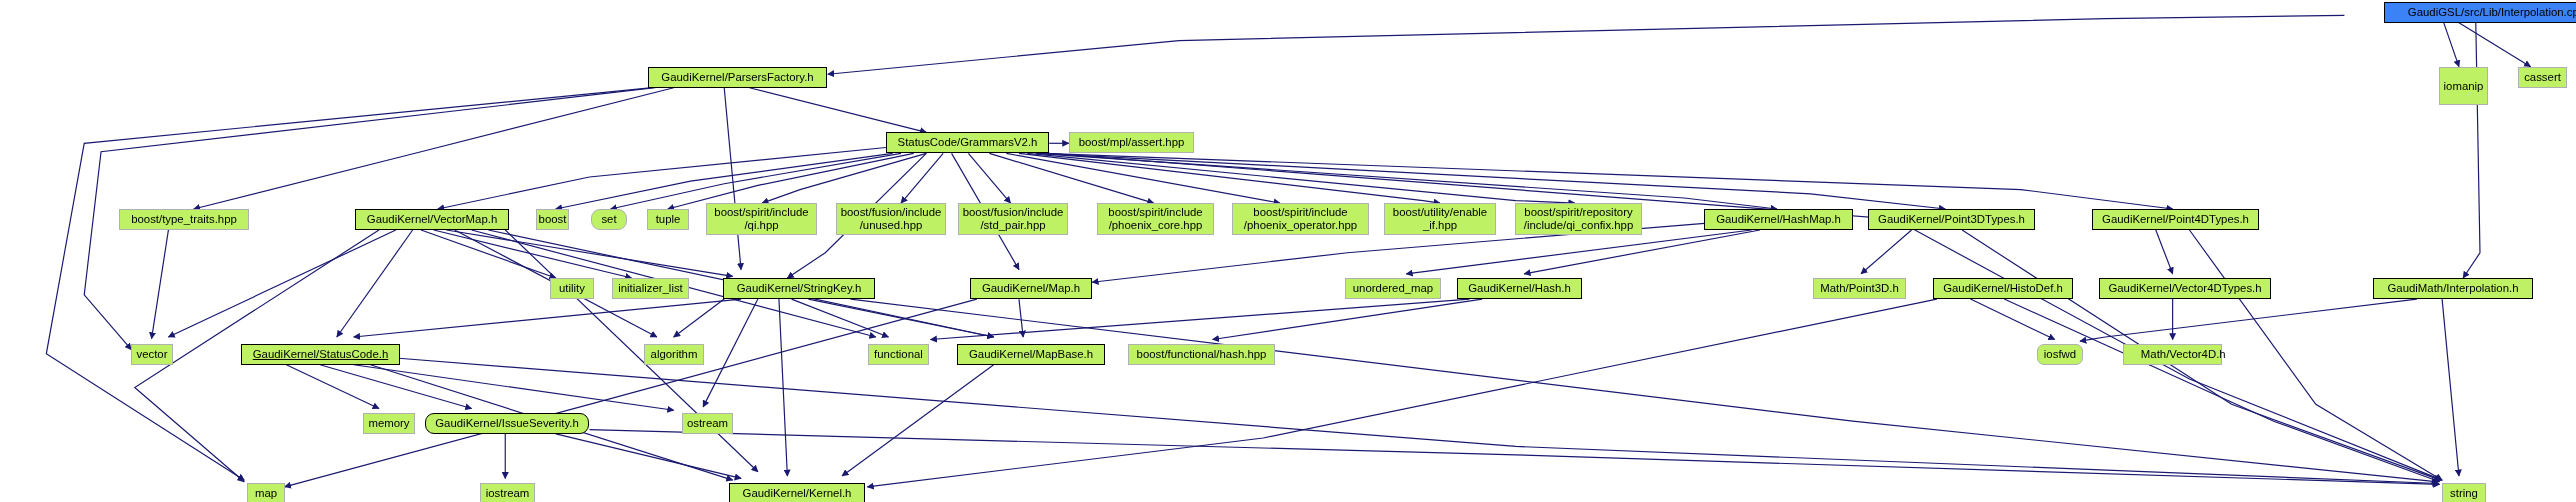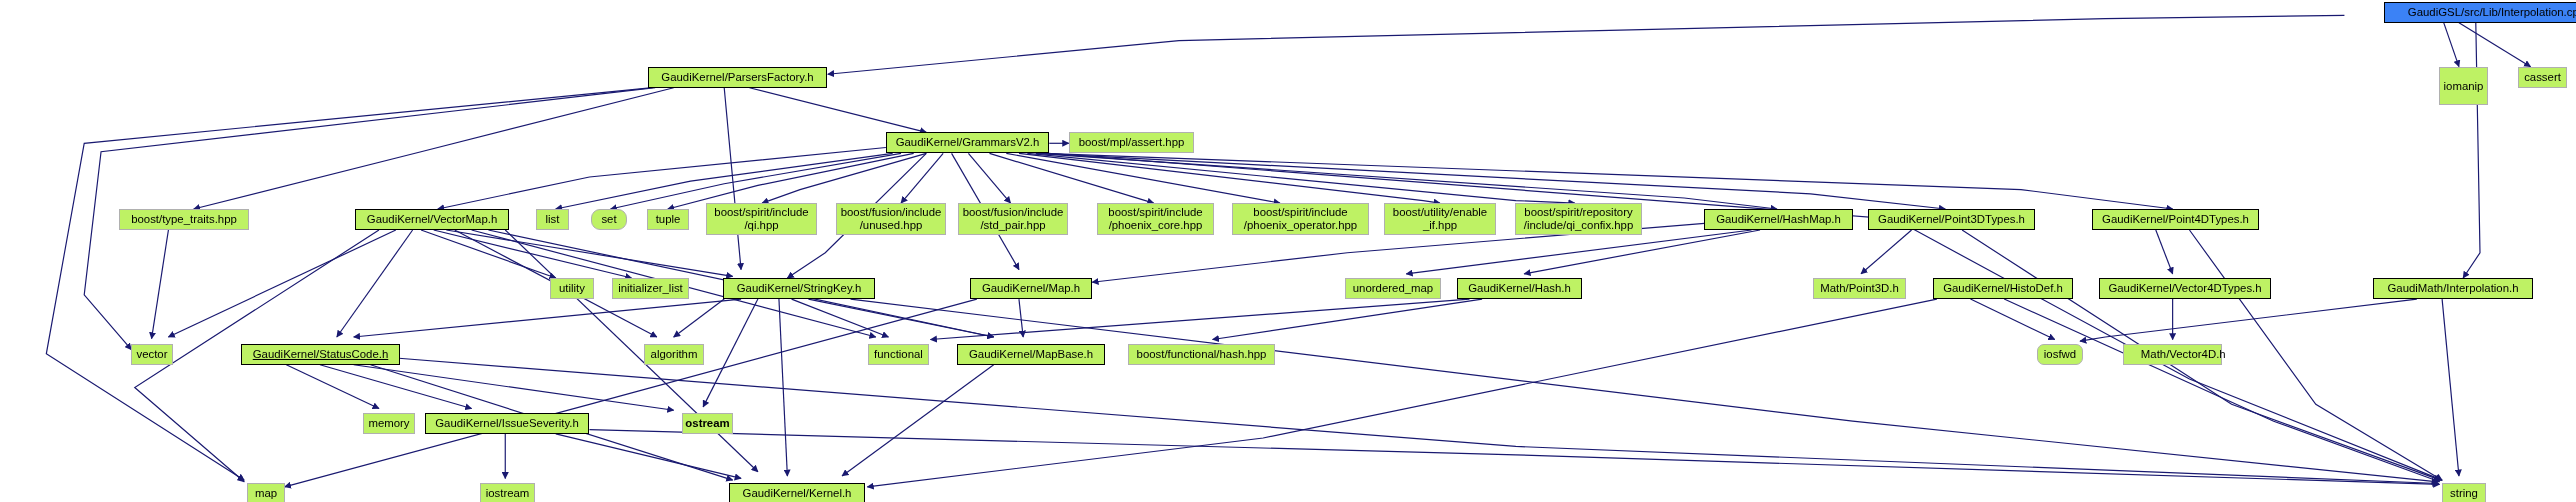--- a/index.html
+++ b/index.html
@@ -131,25 +131,25 @@
         <path d="M 1180 433 L 1000 565" marker-end="url(#arrow)"></path>
         <path d="M 470 425 L 1800 530 L 2896 574" marker-end="url(#arrow)"></path>
         <path d="M 200 273 L 180 402" marker-end="url(#arrow)"></path>
       </g>
   </svg>
   <div id="node-layer">
       <div class="node root" style="left: 2344px; top: 1.7px; width: 225px; height: 21px;">GaudiGSL/src/Lib/Interpolation.cpp</div>
       <div class="node hollow" style="left: 2439px; top: 67px; width: 49px; height: 38px; text-align: right;">iomanip</div>
       <div class="node hollow" style="left: 2518px; top: 67px; width: 49px; height: 21px;">cassert</div>
       <div class="node solid" style="left: 648px; top: 67px; width: 179px; height: 21px;">GaudiKernel/ParsersFactory.h</div>
-      <div class="node solid" style="left: 886px; top: 132px; width: 163px; height: 21px;">GaudiKernel/GrammarsV2.h</div>
+      <div class="node solid" style="left: 886px; top: 132px; width: 163px; height: 21px;">StatusCode/GrammarsV2.h</div>
       <div class="node hollow" style="left: 1069px; top: 132px; width: 125px; height: 21px;">boost/mpl/assert.hpp</div>
       <div class="node hollow" style="left: 119px; top: 209px; width: 130px; height: 21px;">boost/type_traits.hpp</div>
       <div class="node solid" style="left: 355px; top: 209px; width: 154px; height: 21px;">GaudiKernel/VectorMap.h</div>
-      <div class="node hollow" style="left: 536px; top: 209px; width: 33px; height: 21px;">list</div>
+      <div class="node hollow" style="left: 536px; top: 209px; width: 33px; height: 21px;">boost</div>
       <div class="node hollow" style="left: 591px; top: 209px; width: 36px; height: 21px; border-radius: 9px;">set</div>
       <div class="node hollow" style="left: 647px; top: 209px; width: 42px; height: 21px;">tuple</div>
       <div class="node hollow" style="left: 706px; top: 203px; width: 111px; height: 32px;">boost/spirit/include
 /qi.hpp</div>
       <div class="node hollow" style="left: 836px; top: 203px; width: 110px; height: 32px;">boost/fusion/include
 /unused.hpp</div>
       <div class="node hollow" style="left: 958px; top: 203px; width: 110px; height: 32px;">boost/fusion/include
 /std_pair.hpp</div>
       <div class="node hollow" style="left: 1097px; top: 203px; width: 117px; height: 32px;">boost/spirit/include
 /phoenix_core.hpp</div>
@@ -174,21 +174,21 @@
       <div class="node solid" style="left: 2099px; top: 278px; width: 172px; height: 21px;">GaudiKernel/Vector4DTypes.h</div>
       <div class="node hollow" style="left: 131px; top: 344px; width: 42px; height: 21px;">vector</div>
       <div class="node solid" style="left: 241px; top: 344px; width: 159px; height: 21px; text-decoration: underline;">GaudiKernel/StatusCode.h</div>
       <div class="node hollow" style="left: 644px; top: 344px; width: 60px; height: 21px;">algorithm</div>
       <div class="node hollow" style="left: 868px; top: 344px; width: 61px; height: 21px;">functional</div>
       <div class="node solid" style="left: 957px; top: 344px; width: 148px; height: 21px;">GaudiKernel/MapBase.h</div>
       <div class="node hollow" style="left: 1128px; top: 344px; width: 147px; height: 21px;">boost/functional/hash.hpp</div>
       <div class="node hollow" style="left: 2037px; top: 344px; width: 46px; height: 21px; border-radius: 7px;">iosfwd</div>
       <div class="node hollow" style="left: 2123px; top: 344px; width: 99px; height: 21px; padding-left: 24px;">Math/Vector4D.h</div>
       <div class="node hollow" style="left: 363px; top: 413px; width: 52px; height: 21px;">memory</div>
-      <div class="node solid" style="left: 425px; top: 413px; width: 164px; height: 21px;">GaudiKernel/IssueSeverity.h</div>
-      <div class="node hollow" style="left: 682px; top: 413px; width: 51px; height: 21px; font-weight: bold;">ostream</div>
+      <div class="node solid" style="left: 425px; top: 413px; width: 164px; height: 21px; border-radius: 9px;">GaudiKernel/IssueSeverity.h</div>
+      <div class="node hollow" style="left: 682px; top: 413px; width: 51px; height: 21px;">ostream</div>
       <div class="node hollow" style="left: 480px; top: 483px; width: 55px; height: 21px;">iostream</div>
       <div class="node solid" style="left: 729px; top: 483px; width: 136px; height: 21px;">GaudiKernel/Kernel.h</div>
       <div class="node hollow" style="left: 247px; top: 483px; width: 38px; height: 21px;">map</div>
       <div class="node hollow" style="left: 2442px; top: 483px; width: 44px; height: 21px;">string</div>
     </div>
 </div>
 
 
 </body></html>

